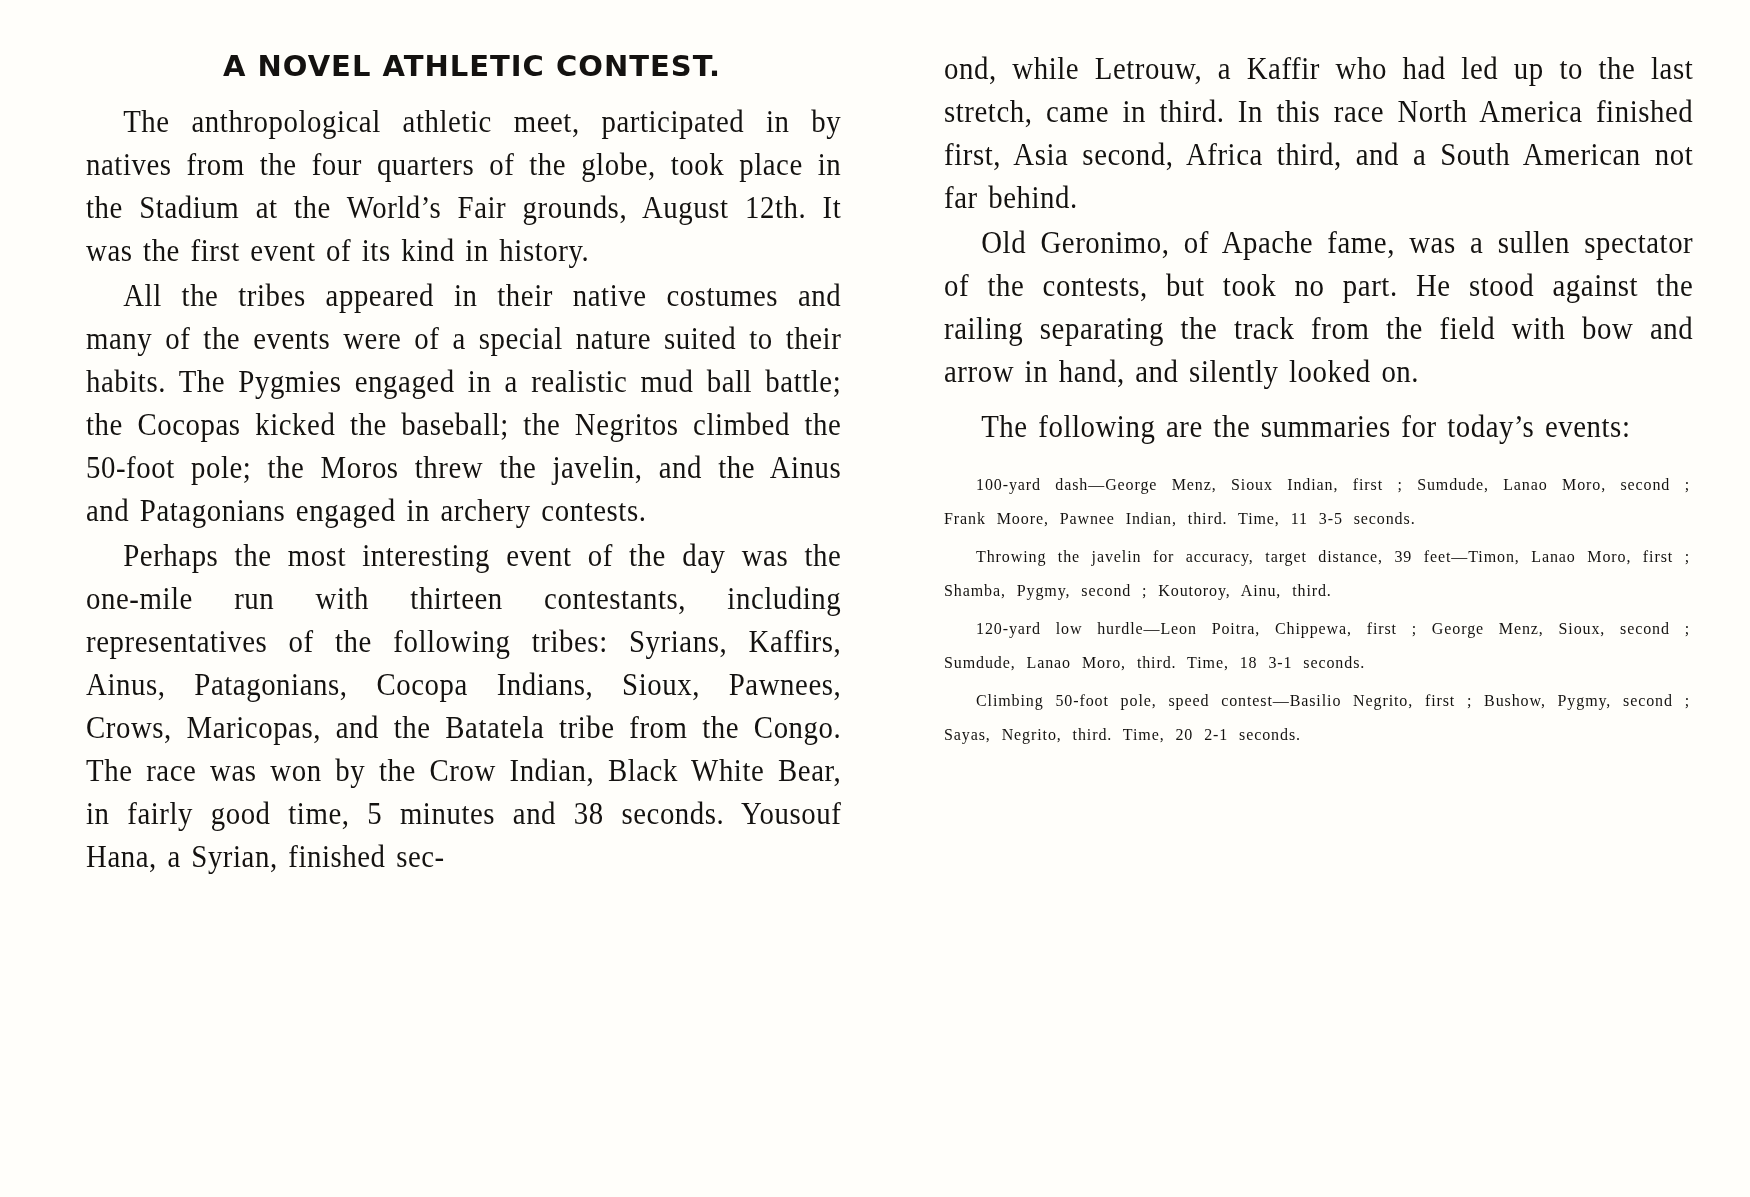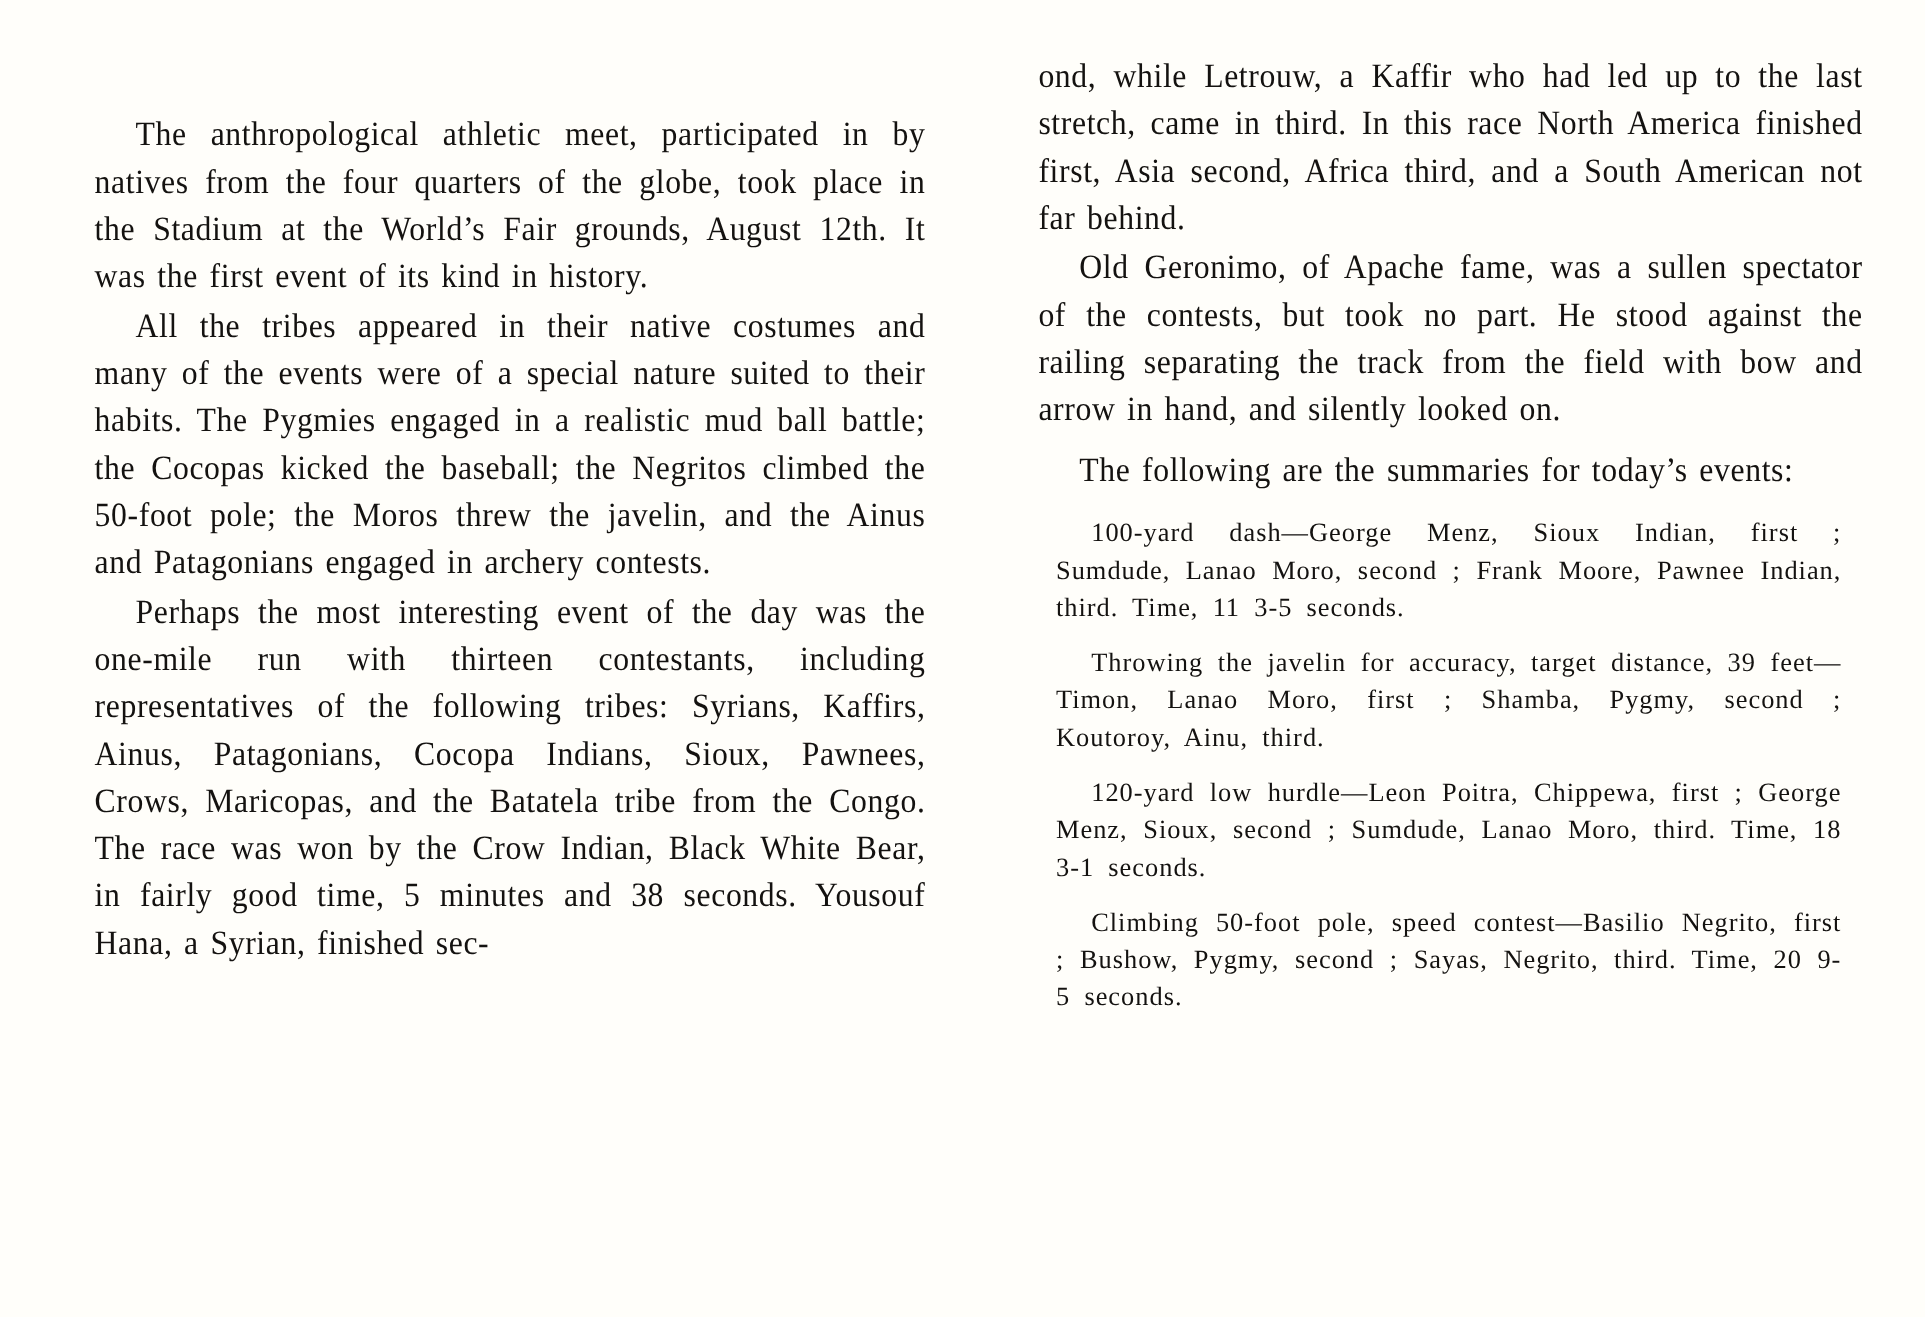--- a/index.html
+++ b/index.html
@@ -51,41 +51,42 @@
     transform: scaleX(0.93);
     transform-origin: left top;
     width: 108%;
   }
   .indent { text-indent: 40px; }
   .p-gap { margin-top: 2px; }
   .left-col .first { margin-top: 100px; }
   .right-col .first { margin-top: 47px; }
   .intro-gap { margin-top: 12px; }
   .summary {
-    font-size: 24px;
+    font-size: 16px;
     line-height: 34px;
     text-align: justify;
     letter-spacing: 0.9px;
     word-spacing: 6px;
-    margin: 16px;
+    margin: 0;
     text-indent: 32px;
   }
   .summary-first { margin-top: 20px; }
   .summary + .summary { margin-top: 4px; }
 </style>
 </head>
 <body>
 
 <div class="column left-col">
+  <h1 class="title">A NOVEL ATHLETIC CONTEST.</h1>
   <p class="body-text indent first">The anthropological athletic meet, participated in by natives from the four quarters of the globe, took place in the Stadium at the World’s Fair grounds, August 12th. It was the first event of its kind in history.</p>
   <p class="body-text indent p-gap">All the tribes appeared in their native costumes and many of the events were of a special nature suited to their habits. The Pygmies engaged in a realistic mud ball battle; the Cocopas kicked the baseball; the Negritos climbed the 50-foot pole; the Moros threw the javelin, and the Ainus and Patagonians engaged in archery contests.</p>
   <p class="body-text indent p-gap">Perhaps the most interesting event of the day was the one-mile run with thirteen contestants, including representatives of the following tribes: Syrians, Kaffirs, Ainus, Patagonians, Cocopa Indians, Sioux, Pawnees, Crows, Maricopas, and the Batatela tribe from the Congo. The race was won by the Crow Indian, Black White Bear, in fairly good time, 5 minutes and 38 seconds. Yousouf Hana, a Syrian, finished sec-</p>
 </div>
 
 <div class="column right-col">
   <p class="body-text first">ond, while Letrouw, a Kaffir who had led up to the last stretch, came in third. In this race North America finished first, Asia second, Africa third, and a South American not far behind.</p>
   <p class="body-text indent p-gap">Old Geronimo, of Apache fame, was a sullen spectator of the contests, but took no part. He stood against the railing separating the track from the field with bow and arrow in hand, and silently looked on.</p>
   <p class="body-text indent intro-gap">The following are the summaries for today’s events:</p>
   <p class="summary summary-first">100-yard dash—George Menz, Sioux Indian, first ; Sumdude, Lanao Moro, second ; Frank Moore, Pawnee Indian, third. Time, 11 3-5 seconds.</p>
   <p class="summary">Throwing the javelin for accuracy, target distance, 39 feet—Timon, Lanao Moro, first ; Shamba, Pygmy, second ; Koutoroy, Ainu, third.</p>
   <p class="summary">120-yard low hurdle—Leon Poitra, Chippewa, first ; George Menz, Sioux, second ; Sumdude, Lanao Moro, third. Time, 18 3-1 seconds.</p>
-  <p class="summary">Climbing 50-foot pole, speed contest—Basilio Negrito, first ; Bushow, Pygmy, second ; Sayas, Negrito, third. Time, 20 9-5 seconds.</p>
+  <p class="summary">Climbing 50-foot pole, speed contest—Basilio Negrito, first ; Bushow, Pygmy, second ; Sayas, Negrito, third. Time, 20 2-1 seconds.</p>
 </div>
 
 </body></html>

